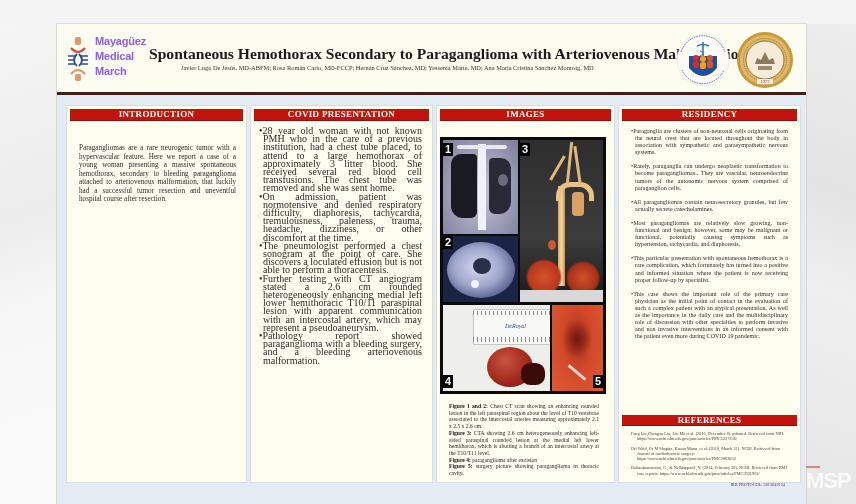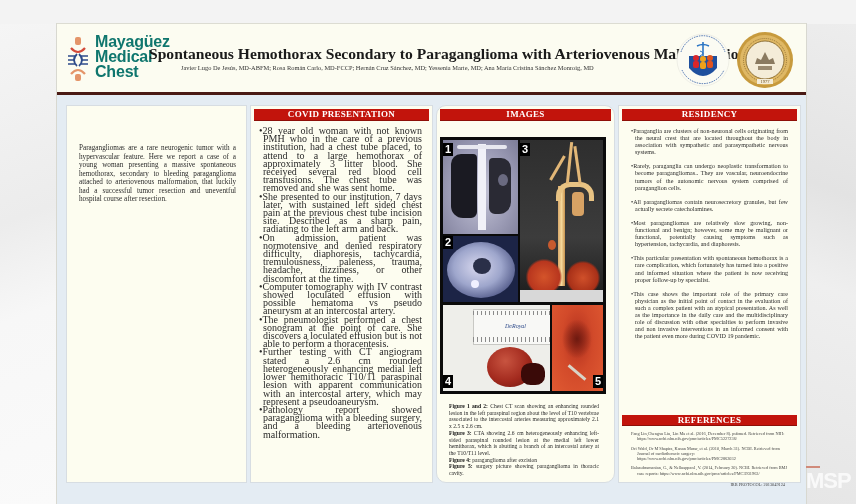--- a/index.html
+++ b/index.html
@@ -28,21 +28,21 @@
   }
   .header-rule {
     position:absolute; left:0; top:69px; width:749px; height:3px;
     background:#4a1a14;
   }
   .mmc-logo { position:absolute; left:8px; top:8px; width:80px; height:54px; }
   .mmc-mark { position:absolute; left:0; top:4px; width:26px; height:46px; }
   .mmc-text {
     position:absolute; left:30px; top:2px;
     font-family:"Liberation Sans","DejaVu Sans",sans-serif;
-    font-size:16px; line-height:15px; color:#0f766e; font-weight:bold;
+    font-size:11px; line-height:15px; color:#8b5cf6; font-weight:bold;
     letter-spacing:-0.2px;
   }
   .title {
     position:absolute; left:92px; top:21px; width:520px;
     font-size:15.6px; font-weight:bold; color:#1a1a1a; white-space:nowrap;
   }
   .authors {
     position:absolute; left:124px; top:40px; width:480px;
     font-size:6.4px; color:#333; white-space:nowrap;
   }
@@ -116,21 +116,21 @@
         <path d="M3 20 L10 20 M3 24 L10 24 M3 28 L10 28" stroke="#2d4a8a" stroke-width="1.6"></path>
         <path d="M12 18 Q6 24 12 30" stroke="#2d4a8a" stroke-width="1.8" fill="none"></path>
         <path d="M16 20 L23 20 M16 24 L23 24 M16 28 L23 28" stroke="#2d4a8a" stroke-width="1.6"></path>
         <path d="M14 18 Q20 24 14 30" stroke="#2d4a8a" stroke-width="1.8" fill="none"></path>
         <path d="M6 38 Q13 30 20 38" stroke="#e4956a" stroke-width="2.2" fill="none"></path>
         <rect x="10" y="38" width="6" height="7" rx="2" fill="#e4956a"></rect>
       </svg>
       <div class="mmc-text">
         <div>Mayagüez</div>
         <div>Medical</div>
-        <div>Chest</div>
+        <div>March</div>
       </div>
     </div>
 
     <div class="title">Spontaneous Hemothorax Secondary to Paraganglioma with Arteriovenous Malformation</div>
     <div class="authors">Javier Lugo De Jesús, MD-ABFM; Rosa Román Carlo, MD-FCCP; Hernán Cruz Sánchez, MD;  Yessenia Marte, MD; Ana María Cristina Sánchez Monroig, MD</div>
 
     <svg class="fmr-logo" viewBox="0 0 56 56">
       <circle cx="28" cy="28" r="26" fill="#fbfbf3" stroke="#e0e0d8" stroke-width="0.5"></circle>
       <path d="M14 24 L42 24 L42 36 Q28 52 14 36 Z" fill="#1e4f9e"></path>
       <line x1="28" y1="10" x2="28" y2="32" stroke="#2d76c4" stroke-width="1.6"></line>
@@ -153,37 +153,36 @@
       <circle cx="30" cy="30" r="21.5" fill="none" stroke="#6b4e1a" stroke-width="0.6" stroke-dasharray="1 1"></circle>
       <path d="M20 34 L40 34 L38 28 L34 30 L30 22 L26 30 L22 28 Z" fill="#8a7a60"></path>
       <rect x="23" y="36" width="14" height="4" fill="#9a8a70"></rect>
       <rect x="22" y="49" width="16" height="5" fill="#f4ecd8"></rect>
       <text x="30" y="53" font-size="4.5" text-anchor="middle" fill="#6b4e1a" font-family="Liberation Serif, serif">1977</text>
     </svg>
   </div>
   <div class="header-rule"></div>
 
   <div class="col" style="left:9px; width:179px; height:376px;">
+    <div class="sec-head" style="top:3px;">INTRODUCTION</div>
     <div class="body-text" style="left:12px; top:38px; width:157px;">Paragangliomas are a rare neurogenic tumor with a hypervascular feature. Here we report a case of a young woman presenting a massive spontaneous hemothorax, secondary to bleeding paraganglioma attached to arteriovenous malformation, that luckily had a successful tumor resection and uneventful hospital course after resection.</div>
   </div>
 
   <div class="col" style="left:193px; width:181px; height:376px;">
     <div class="sec-head" style="top:3px;">COVID PRESENTATION</div>
     <div class="body-text" style="left:8px; top:21px; width:163px; font-size:10px; line-height:8.2px;">
       <p class="bullet">•<span>28 year old woman with not known PMH who in the care of a previous institution, had a chest tube placed, to attend to a large hemothorax of approximately 3 litter blood. She received several red blood cell transfusions. The chest tube was removed and she was sent home.</span></p>
-      <p class="bullet">•<span>She presented to our institution, 7 days later, with sustained left sided chest pain at the previous chest tube incision site. Described as a sharp pain, radiating to the left arm and back.</span></p>
       <p class="bullet">•<span>On admission, patient was normotensive and denied respiratory difficulty, diaphoresis, tachycardia, tremulousness, paleness, trauma, headache, dizziness, or other discomfort at the time.</span></p>
-      <p class="bullet">•<span>Computer tomography with IV contrast showed loculated effusion with possible hematoma vs pseudo aneurysm at an intercostal artery.</span></p>
       <p class="bullet">•<span>The pneumologist performed a chest sonogram at the point of care. She discovers a loculated effusion but is not able to perform a thoracentesis.</span></p>
       <p class="bullet">•<span>Further testing with CT angiogram stated a 2.6 cm rounded heterogeneously enhancing medial left lower hemithoracic T10/11 paraspinal lesion with apparent communication with an intercostal artery, which may represent a pseudoaneurysm.</span></p>
       <p class="bullet">•<span>Pathology report showed paraganglioma with a bleeding surgery, and a bleeding arteriovenous malformation.</span></p>
     </div>
   </div>
 
-  <div class="col" style="left:379px; width:177px; height:376px;border-radius:10px;">
+  <div class="col" style="left:379px; width:177px; height:376px;">
     <div class="sec-head" style="top:3px;">IMAGES</div>
     <div class="images-frame">
 
       <div class="img" style="left:3px; top:3px; width:75px; height:94px; background:radial-gradient(ellipse at 50% 55%, #c6c6d8 0%, #9a9ab4 60%, #7d7d98 100%);">
         <div style="position:absolute; left:8px; top:14px; width:26px; height:64px; background:#1a1a22; border-radius:10px 4px 6px 12px;"></div>
         <div style="position:absolute; left:46px; top:18px; width:22px; height:56px; background:#2a2a34; border-radius:4px 10px 12px 6px;"></div>
         <div style="position:absolute; left:35px; top:4px; width:8px; height:86px; background:#f1f1f8;"></div>
         <div style="position:absolute; left:14px; top:5px; width:50px; height:4px; background:#e8e8f0; border-radius:2px;"></div>
         <div style="position:absolute; left:55px; top:34px; width:10px; height:12px; background:#6a6a80; border-radius:50%;"></div>
         <div class="img-num" style="left:0; top:3px;">1</div>

